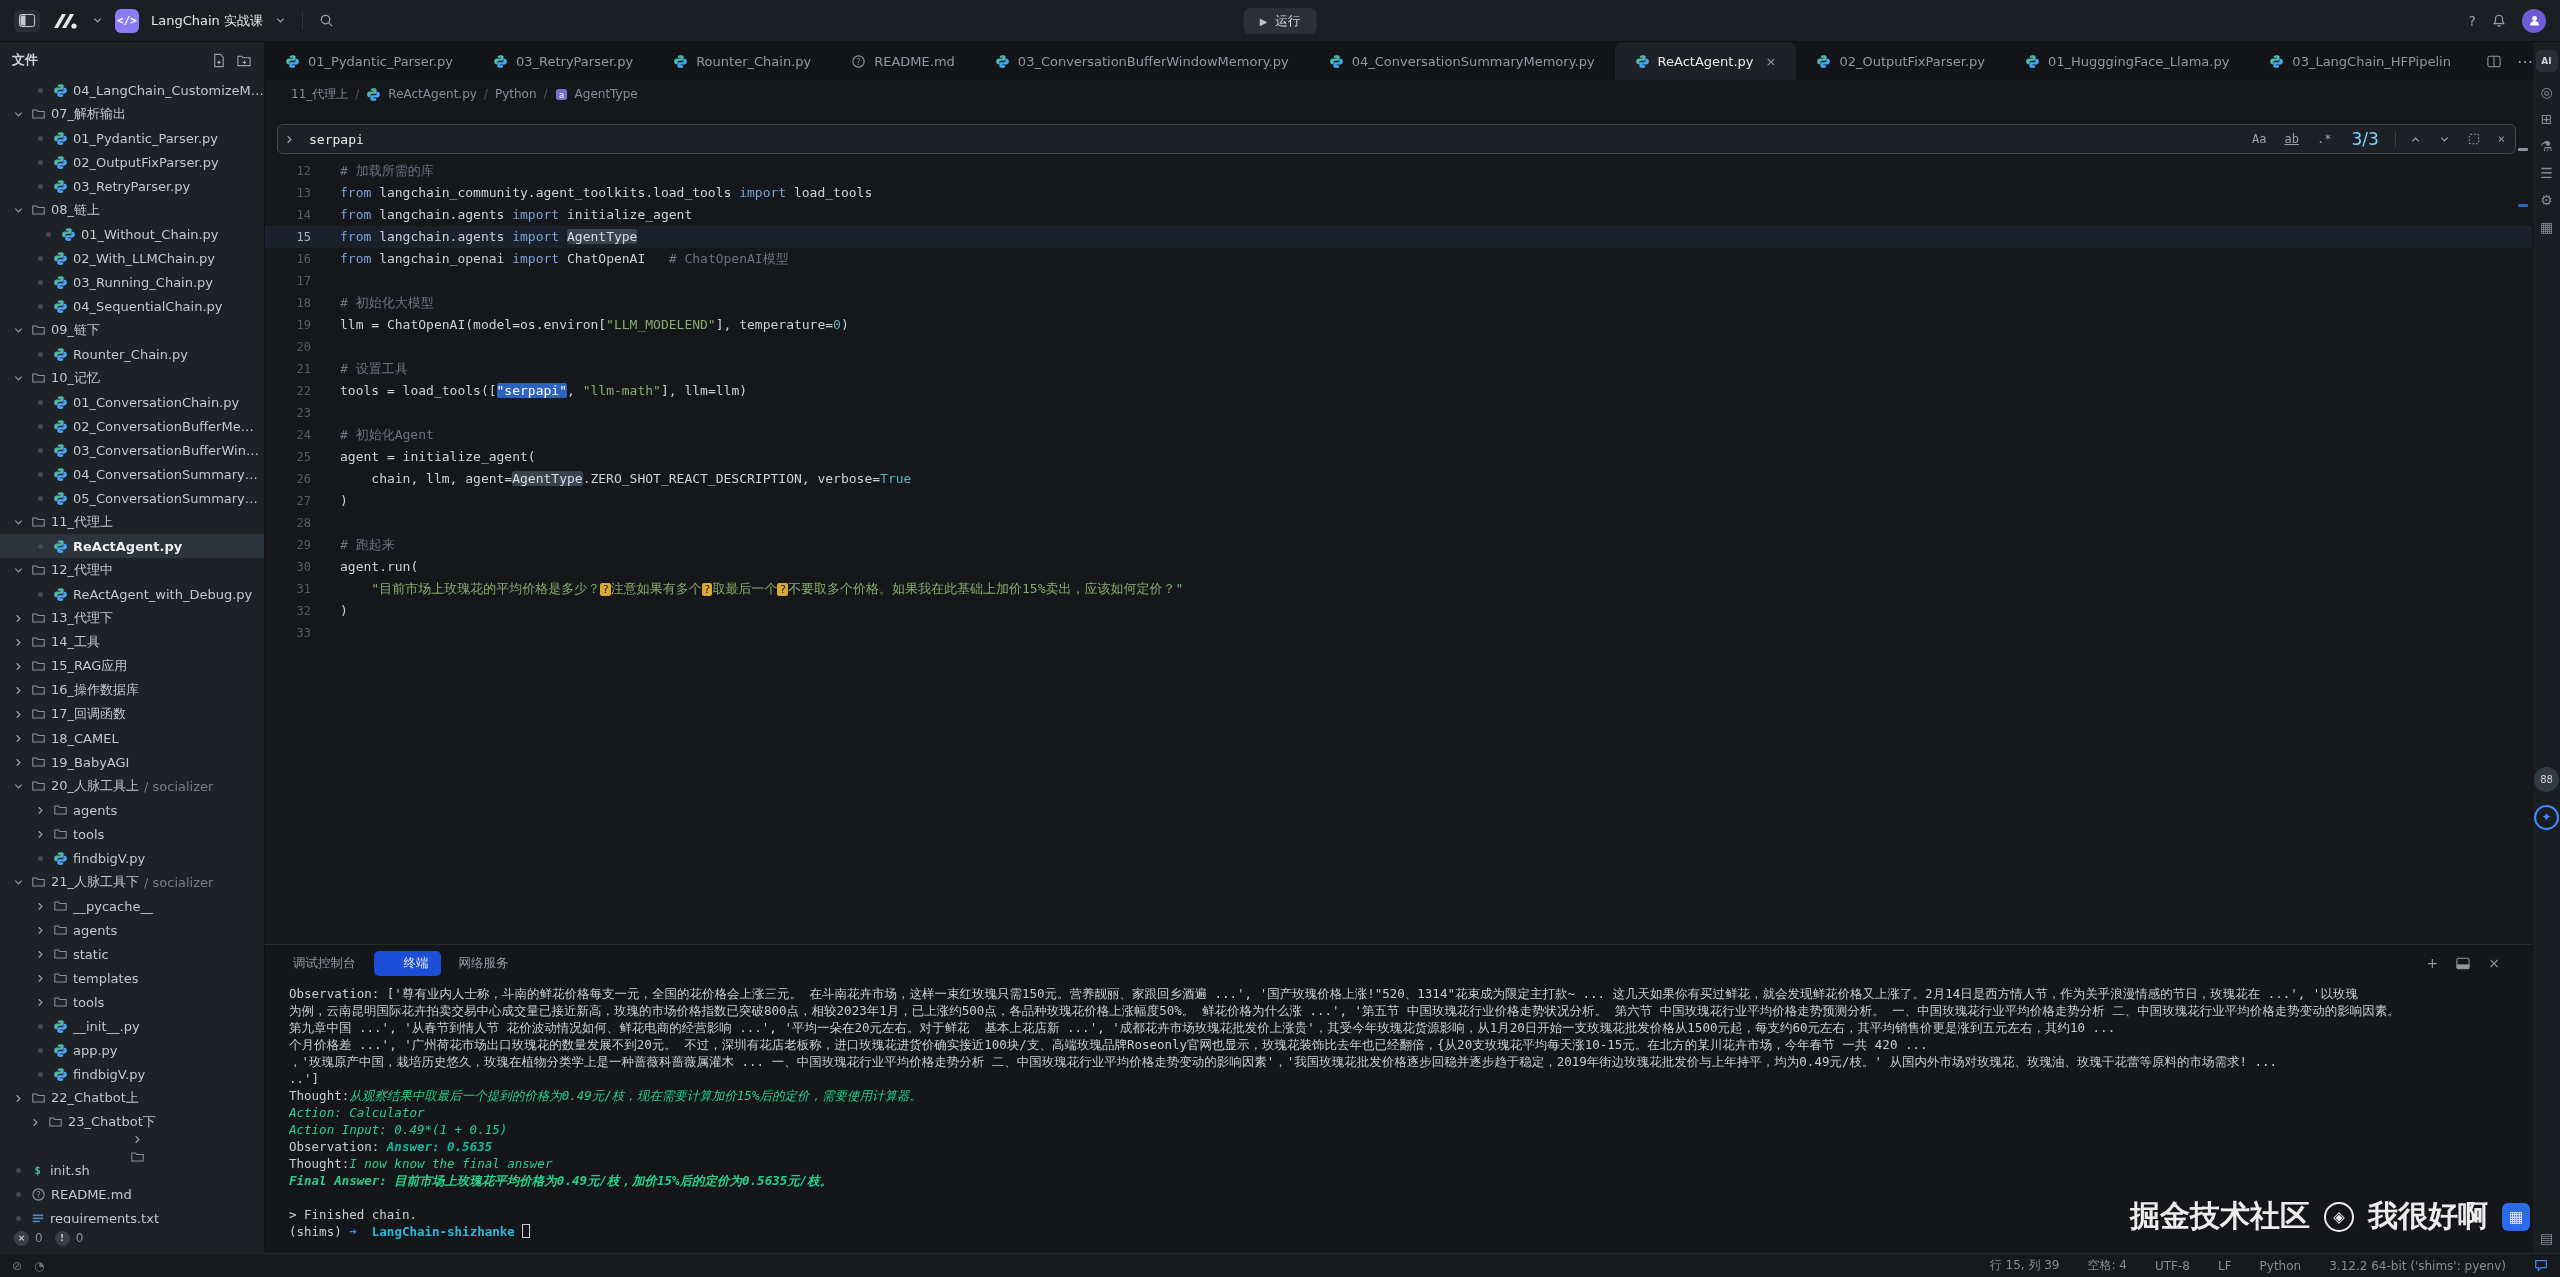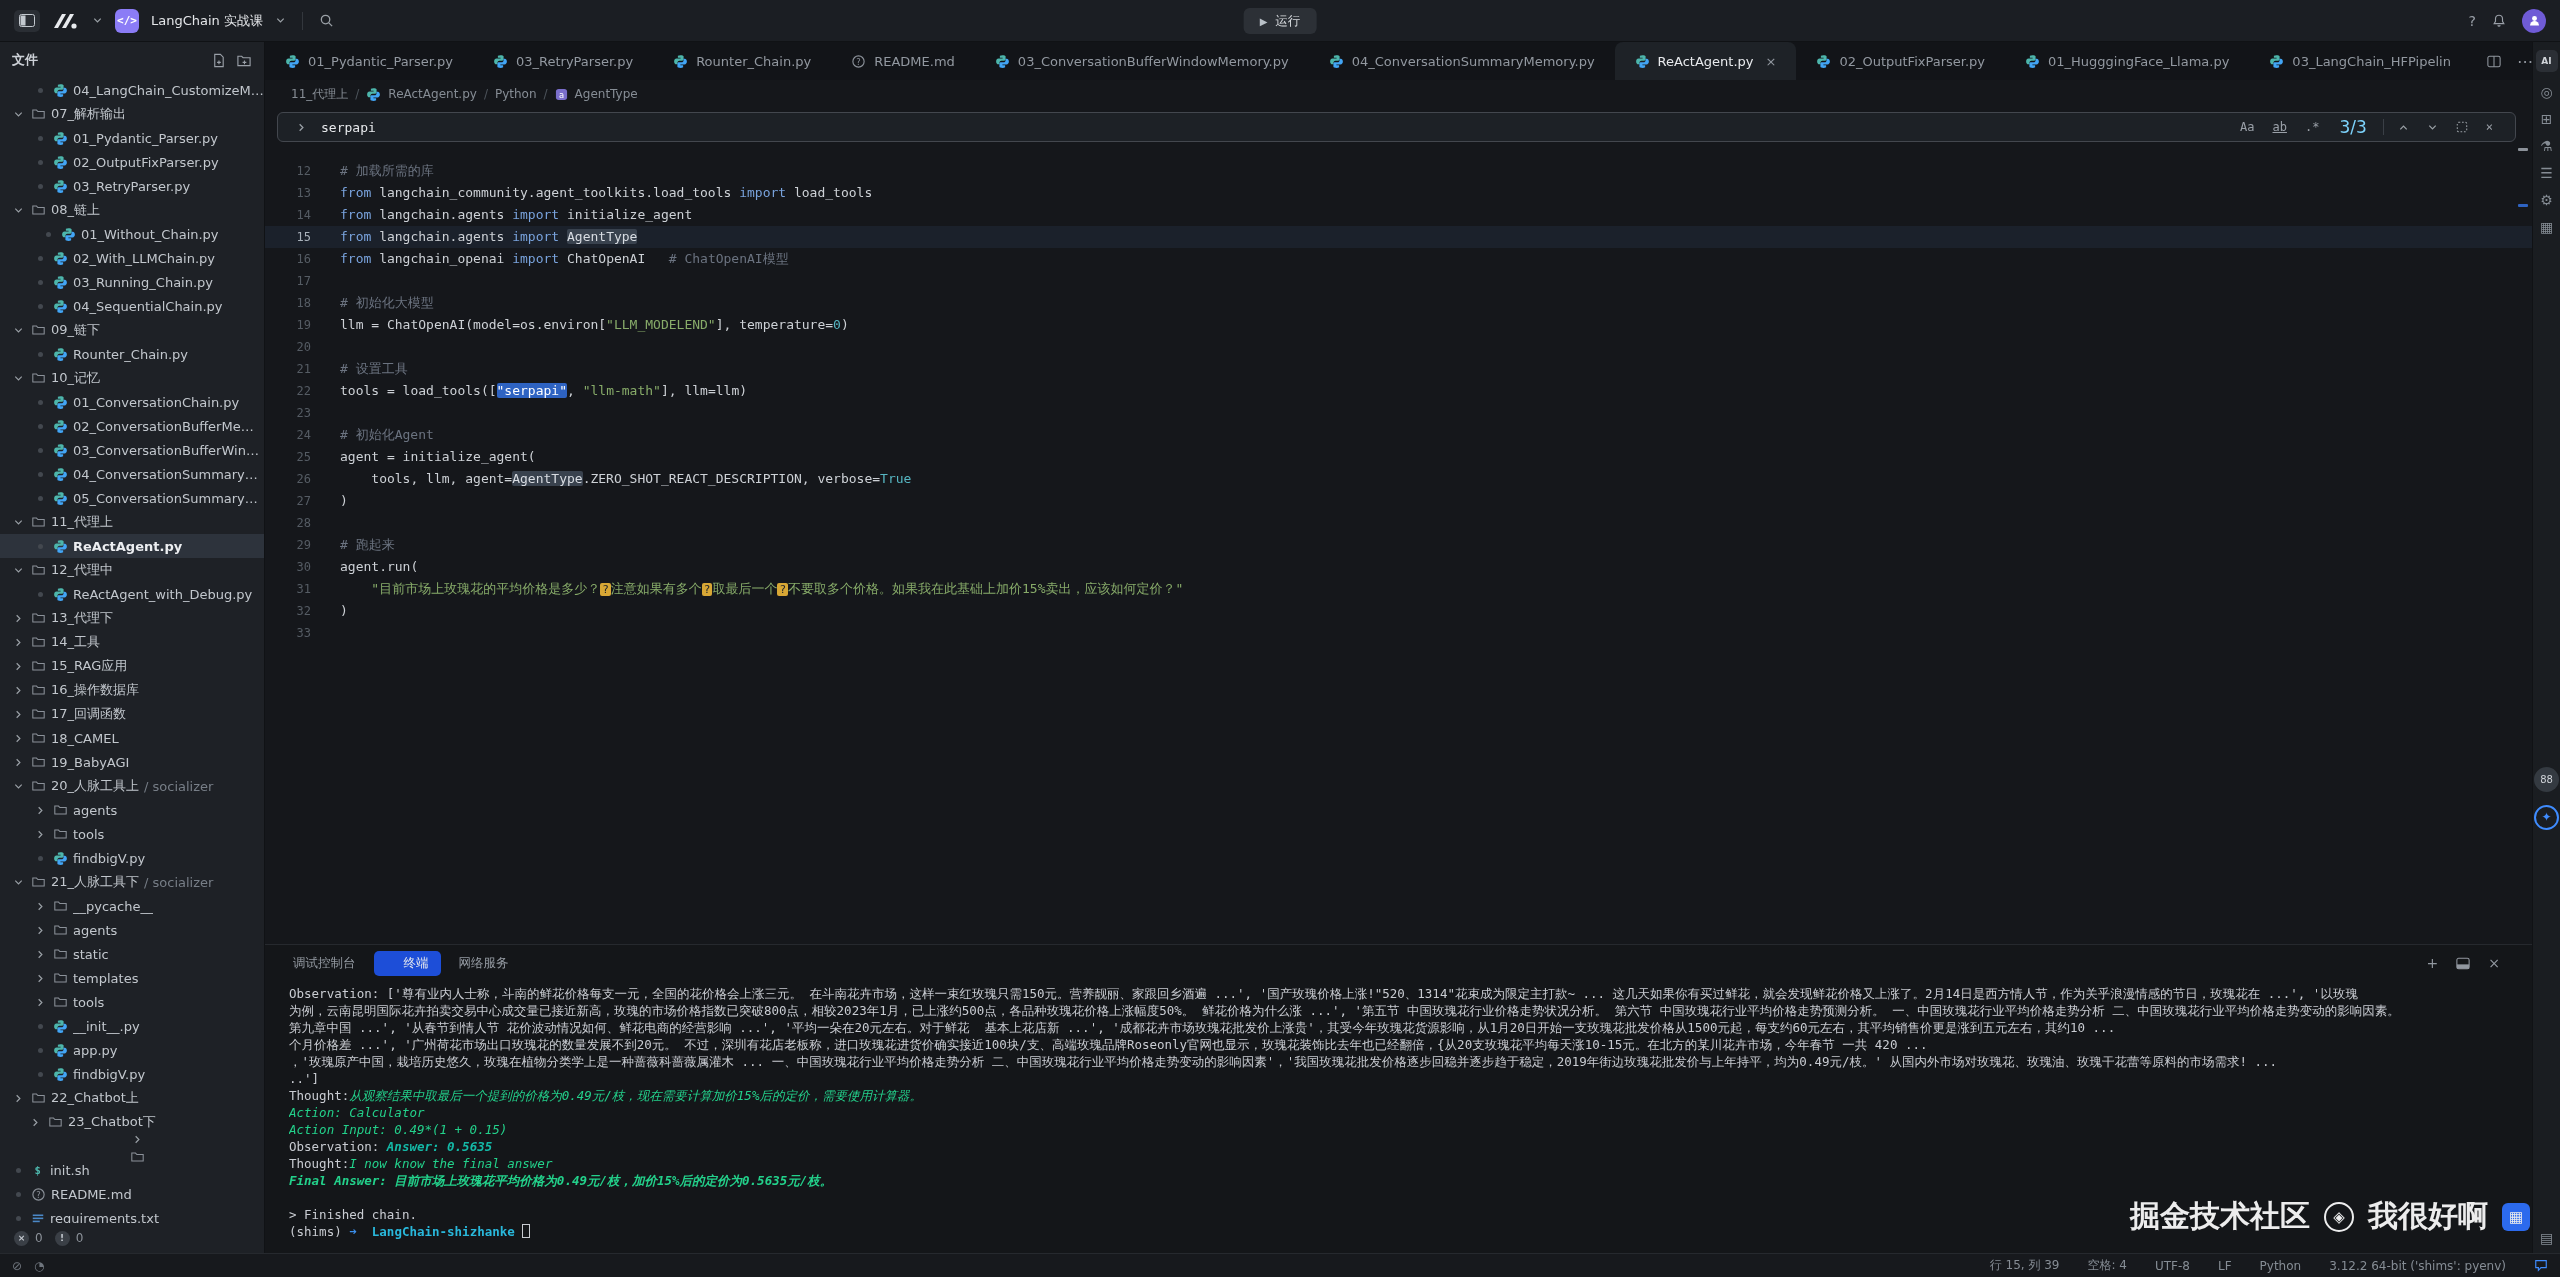--- a/index.html
+++ b/index.html
@@ -62,22 +62,22 @@
   .tab { display:flex; align-items:center; gap:8px; padding:0 20px; font-size:13px; color:#9298a0; white-space:nowrap; cursor:pointer; }
   .tab.active { background:#1e2227; color:#e8eaed; border-radius:8px 8px 0 0; }
   .tab .x { color:#9298a0; font-size:13px; margin-left:4px; }
   .tab-actions { margin-left:auto; display:flex; align-items:center; gap:16px; padding:0 16px; color:#9298a0; }
 
   .breadcrumb { height:28px; background:#15171b; display:flex; align-items:center; padding-left:26px; gap:7px;
                 color:#868d95; font-size:12px; flex:none; }
   .breadcrumb .sep { color:#4d545b; }
 
   .edbody { flex:1; position:relative; background:#15171b; overflow:hidden; }
-  .findbar { position:absolute; top:4px; left:12px; right:16px; height:30px; background:#1d2126; border:1px solid #43474e;
-             border-radius:6px; display:flex; align-items:center; padding:0 18px; gap:10px; z-index:3; }
+  .findbar { position:absolute; top:16px; left:12px; right:16px; height:30px; background:#1d2126; border:1px solid #43474e;
+             border-radius:6px; display:flex; align-items:center; padding:0 6px; gap:10px; z-index:3; }
   .findbar .q { font-family:"DejaVu Sans Mono",monospace; font-size:13px; color:#e8eaed; margin-left:4px; }
   .findbar .spring { flex:1; }
   .fb-btn { color:#9aa0a8; font-size:12px; font-family:"DejaVu Sans Mono",monospace; padding:2px 4px; border-radius:4px; cursor:pointer; }
   .fb-btn.u { text-decoration:underline; }
   .fb-count { color:#7dd3fc; font-size:17px; margin:0 6px; }
   .fb-div { width:1px; height:16px; background:#3a3f46; }
 
   .code { position:absolute; top:52px; left:0; right:0; font-family:"DejaVu Sans Mono",monospace; font-size:13px; }
   .crow { height:22px; line-height:22px; display:flex; white-space:pre; }
   .crow.cur { background:#1b212b; }
@@ -976,21 +976,21 @@
           <div class="crow"><span class="ln">16</span><span class="src"><span class="s-k">from</span><span class="s-d"> langchain_openai </span><span class="s-k">import</span><span class="s-d"> ChatOpenAI</span><span class="s-c">   # ChatOpenAI模型</span></span></div>
           <div class="crow"><span class="ln">17</span><span class="src"></span></div>
           <div class="crow"><span class="ln">18</span><span class="src"><span class="s-c"># 初始化大模型</span></span></div>
           <div class="crow"><span class="ln">19</span><span class="src"><span class="s-d">llm = ChatOpenAI(model=os.environ[</span><span class="s-s">"LLM_MODELEND"</span><span class="s-d">], temperature=</span><span class="s-n">0</span><span class="s-d">)</span></span></div>
           <div class="crow"><span class="ln">20</span><span class="src"></span></div>
           <div class="crow"><span class="ln">21</span><span class="src"><span class="s-c"># 设置工具</span></span></div>
           <div class="crow"><span class="ln">22</span><span class="src"><span class="s-d">tools = load_tools([</span><span class="s-sel">"serpapi"</span><span class="s-d">, </span><span class="s-s">"llm-math"</span><span class="s-d">], llm=llm)</span></span></div>
           <div class="crow"><span class="ln">23</span><span class="src"></span></div>
           <div class="crow"><span class="ln">24</span><span class="src"><span class="s-c"># 初始化Agent</span></span></div>
           <div class="crow"><span class="ln">25</span><span class="src"><span class="s-d">agent = initialize_agent(</span></span></div>
-          <div class="crow"><span class="ln">26</span><span class="src"><span class="s-d">    tools, llm, agent=</span><span class="s-box">AgentType</span><span class="s-d">.ZERO_SHOT_REACT_DESCRIPTION, verbose=</span><span class="s-n">True</span></span></div>
+          <div class="crow"><span class="ln">26</span><span class="src"><span class="s-d">    chain, llm, agent=</span><span class="s-box">AgentType</span><span class="s-d">.ZERO_SHOT_REACT_DESCRIPTION, verbose=</span><span class="s-n">True</span></span></div>
           <div class="crow"><span class="ln">27</span><span class="src"><span class="s-d">)</span></span></div>
           <div class="crow"><span class="ln">28</span><span class="src"></span></div>
           <div class="crow"><span class="ln">29</span><span class="src"><span class="s-c"># 跑起来</span></span></div>
           <div class="crow"><span class="ln">30</span><span class="src"><span class="s-d">agent.run(</span></span></div>
           <div class="crow"><span class="ln">31</span><span class="src"><span class="s-d">    </span><span class="s-s">"目前市场上玫瑰花的平均价格是多少？</span><span class="s-q">?</span><span class="s-s">注意如果有多个</span><span class="s-q">?</span><span class="s-s">取最后一个</span><span class="s-q">?</span><span class="s-s">不要取多个价格。如果我在此基础上加价15%卖出，应该如何定价？"</span></span></div>
           <div class="crow"><span class="ln">32</span><span class="src"><span class="s-d">)</span></span></div>
           <div class="crow"><span class="ln">33</span><span class="src"></span></div>
         </div>
       <div class="mark" style="top:40px; background:#8b9199;"></div>
       <div class="mark" style="top:96px; background:#2e63c2;"></div>

